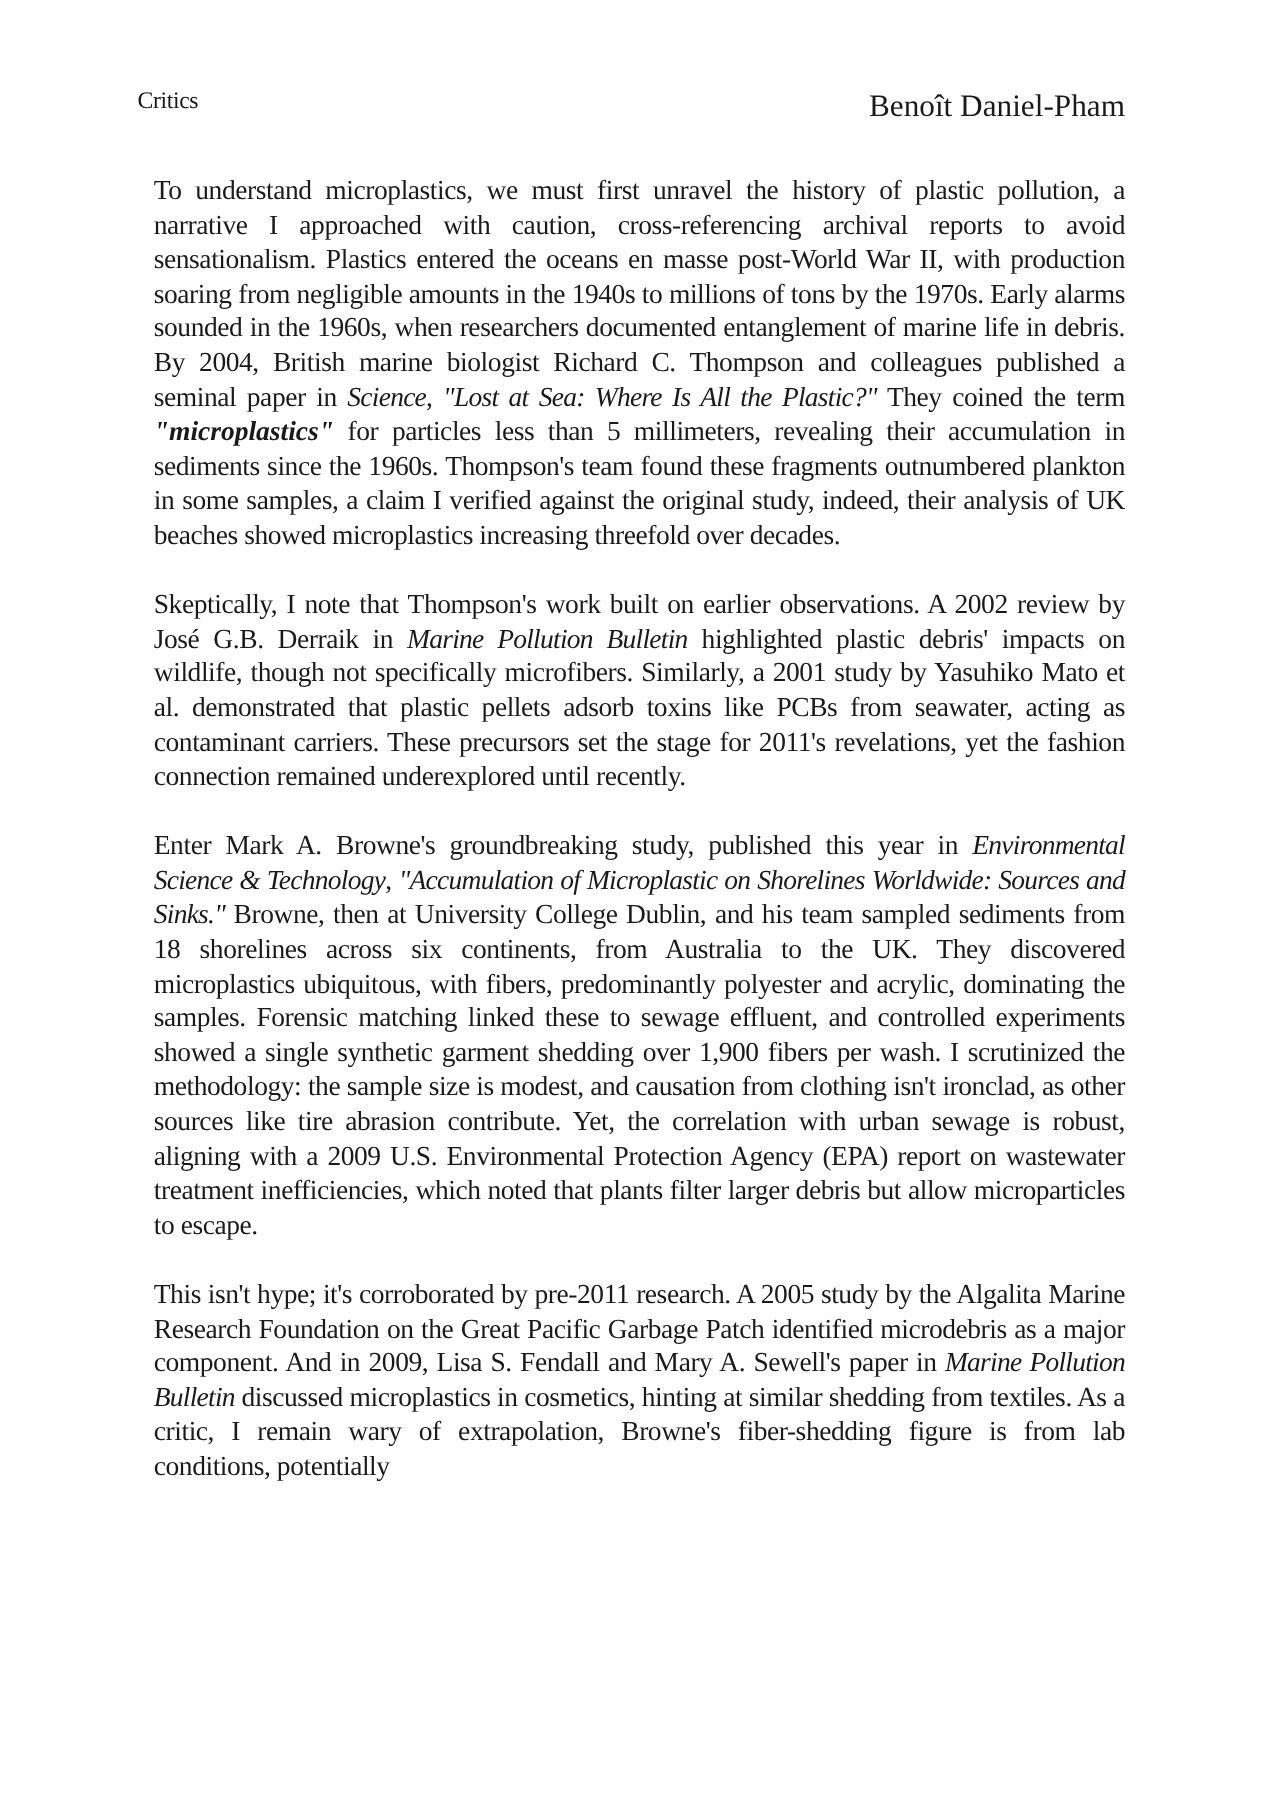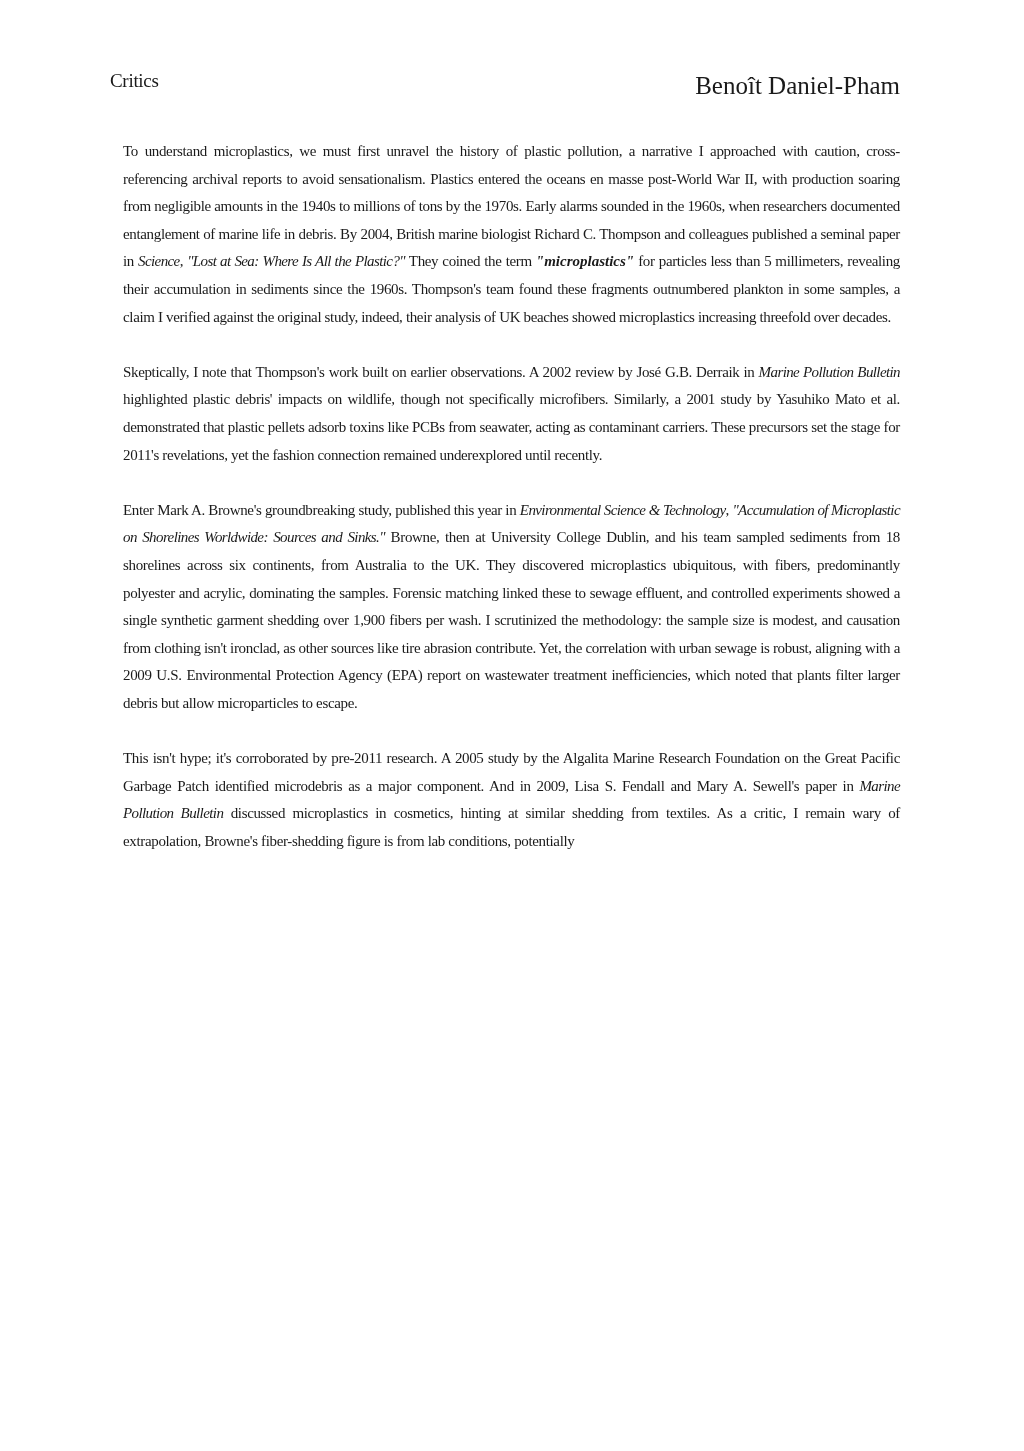--- a/index.html
+++ b/index.html
@@ -37,21 +37,21 @@
     font-size: 25px;
   }
   .body {
     position: absolute;
     left: 123px;
     width: 777px;
     top: 138px;
   }
   .para {
     margin: 0 0 27.6px 0;
-    font-size: 15px;
+    font-size: 22px;
     line-height: 27.6px;
     text-align: justify;
     letter-spacing: -0.35px;
     word-spacing: 0px;
   }
   .para em {
     font-style: italic;
     letter-spacing: -0.6px;
   }
   .para .strong-em {

